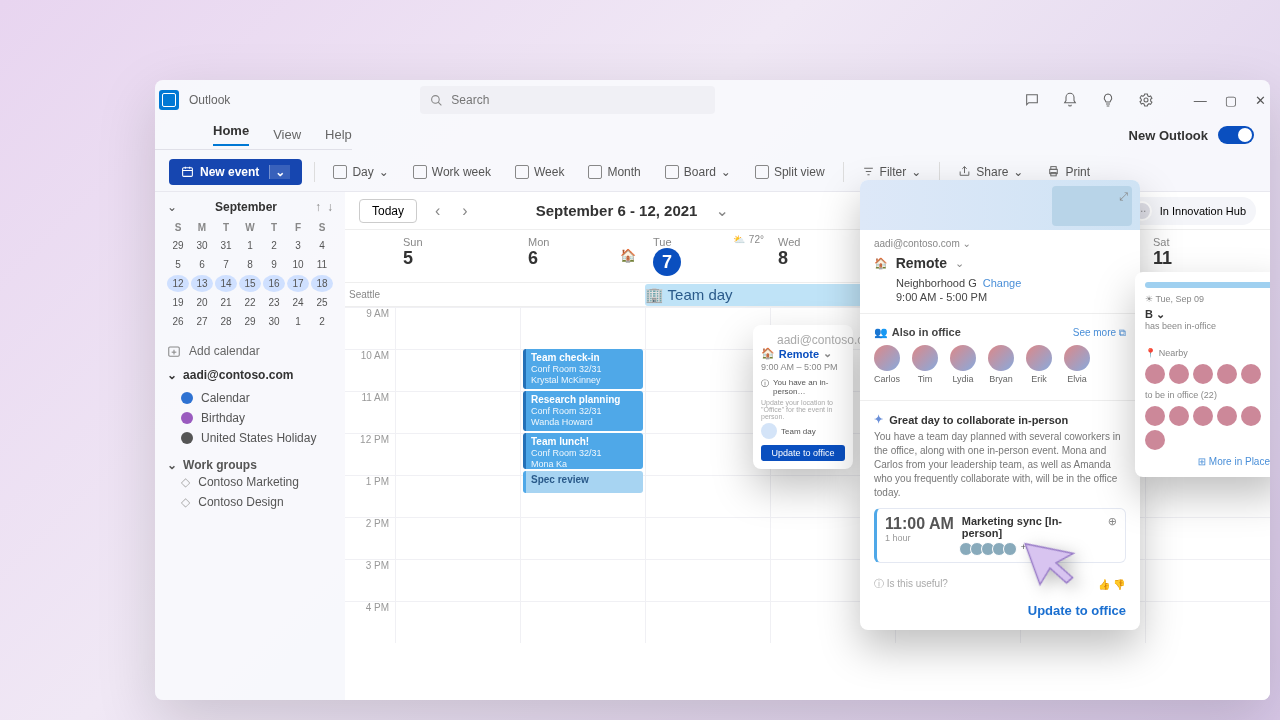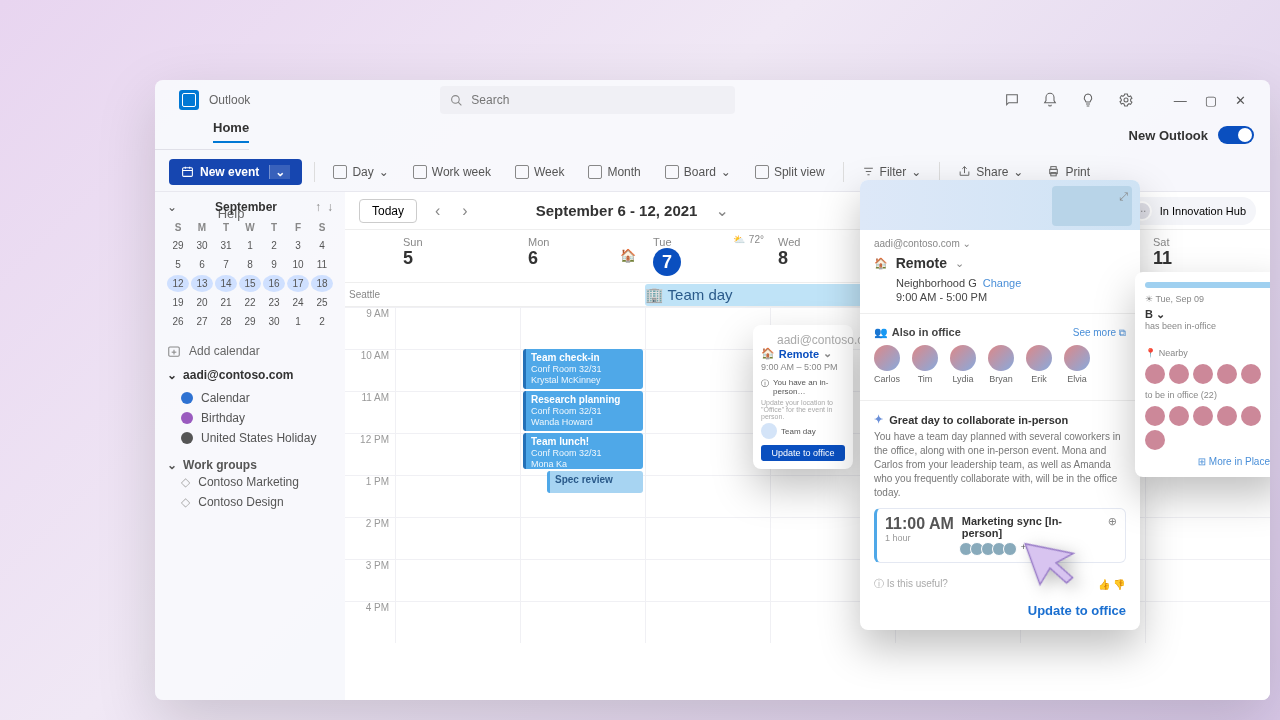--- a/index.html
+++ b/index.html
@@ -1,38 +1,38 @@
 <!DOCTYPE html>
 <html><head>
 <meta charset="utf-8">
 <style>
 * { box-sizing: border-box; margin: 0; padding: 0; font-family: "Segoe UI", -apple-system, sans-serif; }
 body { width: 1280px; height: 720px; overflow: hidden; background: linear-gradient(135deg, #e8d5f0 0%, #f0e8f5 40%, #d8c8e8 100%); position: relative; }
 .app-window { position: absolute; top: 80px; left: 155px; width: 1115px; height: 620px; background: rgba(248, 249, 252, 0.95); border-radius: 8px; box-shadow: 0 20px 60px rgba(0,0,0,0.15); overflow: hidden; }
 
 
-.titlebar { height: 40px; display: flex; align-items: center; padding: 0 24px; gap: 10px; }
+.titlebar { height: 40px; display: flex; align-items: center; padding: 0 4px; gap: 10px; }
 .titlebar .app-icon { width: 20px; height: 20px; background: #0078d4; border-radius: 3px; position: relative; }
 .titlebar .app-icon::after { content:""; position:absolute; inset:3px; border:1.5px solid #fff; border-radius:2px; }
 .titlebar .app-name { font-size: 12px; color: #666; }
 .search-box { margin-left: 180px; width: 295px; height: 28px; background: #f0f0f5; border-radius: 4px; display: flex; align-items: center; padding: 0 10px; gap: 8px; }
 .search-box .mag { color: #888; font-size: 13px; }
 .search-box input { border: none; background: transparent; outline: none; font-size: 12px; color: #666; width: 100%; }
 .titlebar .right-icons { margin-left: auto; display: flex; align-items: center; gap: 22px; color: #666; }
 .titlebar .right-icons .ic { width: 16px; height: 16px; cursor: pointer; display:flex; align-items:center; justify-content:center; }
 .win-controls { display: flex; gap: 18px; margin-left: 18px; color: #555; font-size: 13px; }
 
 
 .toggle-row { height: 30px; display: flex; align-items: center; justify-content: flex-end; padding-right: 16px; gap: 10px; }
 .toggle-label { font-size: 13px; font-weight: 600; color: #333; }
 .toggle { width: 36px; height: 18px; background: #0a4fbf; border-radius: 10px; position: relative; }
 .toggle::after { content:""; position:absolute; right:2px; top:2px; width:14px; height:14px; background:#fff; border-radius:50%; }
 
 
-.tabs { height: 30px; display: flex; align-items: center; gap: 24px; padding-left: 58px; border-bottom: 1px solid #e0e0e8; font-size: 13px; color: #666; position:absolute; top:40px; left:0;flex-direction:column; }
+.tabs { height: 30px; display: flex; align-items: center; gap: 24px; padding-left: 58px; border-bottom: 1px solid #e0e0e8; font-size: 13px; color: #666; position:absolute; top:40px; left:0; }
 .tabs .tab.active { color: #333; font-weight: 600; border-bottom: 2px solid #0078d4; padding-bottom: 6px; }
 
 
 .ribbon { position:absolute; top:72px; left:0; right:0; height: 40px; display: flex; align-items: center; gap: 12px; padding: 0 14px; border-bottom: 1px solid #e8e8ef; font-size: 12px; color: #555; }
 .new-event { background: #1646b0; color: #fff; padding: 6px 12px; border-radius: 4px; display: flex; align-items: center; gap: 6px; font-weight: 600; }
 .new-event .dd { background: rgba(255,255,255,0.15); padding: 0 5px; border-left:1px solid rgba(255,255,255,0.3); margin-left:4px; }
 .rbtn { display: flex; align-items: center; gap: 5px; padding: 4px 6px; cursor: pointer; color:#555; }
 .rbtn .ico { width:14px; height:14px; border:1.2px solid #888; border-radius:2px; }
 .ribbon .sep { width:1px; height:20px; background:#ddd; }
 
@@ -74,21 +74,21 @@
 .allday-label { font-size:10px; color:#888; padding-left:4px;}
 .team-day-banner { grid-column:4/6; background:#bfe3f7; border-radius:3px; font-size:15px; text-align:left; padding:2px 0; color:#2a5a8a; }
 
 .grid-body { display:grid; grid-template-columns:50px repeat(7,1fr); position:relative; }
 .time-col { display:flex; flex-direction:column; }
 .time-slot { height:42px; font-size:10px; color:#999; text-align:right; padding-right:6px; border-top:1px solid #f0f0f4;}
 .day-col { border-left:1px solid #f0f0f4; position:relative; }
 .day-col .hline { height:42px; border-top:1px solid #f0f0f4; }
 
 .event { position:absolute; left:2px; right:2px; background:#4fa8e8; color:#fff; border-radius:3px; padding:3px 5px; font-size:10px; line-height:1.2; border-left:3px solid #2471b8; overflow:hidden;}
-.event.light { background:#a7d4f2; color:#2a5a8a; border-left-color:#4fa8e8;margin-left:24px;}
+.event.light { background:#a7d4f2; color:#2a5a8a; border-left-color:#4fa8e8;}
 .event .title { font-weight:600; }
 .event .sub { font-size:9px; opacity:0.9; }
 
 
 .flyout { position:absolute; background:#fff; border-radius:8px; box-shadow:0 18px 40px rgba(0,0,0,0.25); font-size:11px; color:#555; }
 .flyout-small { top: 245px; left: 598px; width: 100px; padding:8px; }
 .flyout-small .hdr { display:flex; align-items:center; gap:4px; color:#0a4fbf; font-weight:600; }
 .flyout-small .times { color:#888; font-size:9px; margin:2px 0 6px; }
 .flyout-small .mini-btn { background:#0a4fbf; color:#fff; border-radius:3px; padding:3px 6px; font-size:9px; text-align:center; margin-top:6px;}
 

